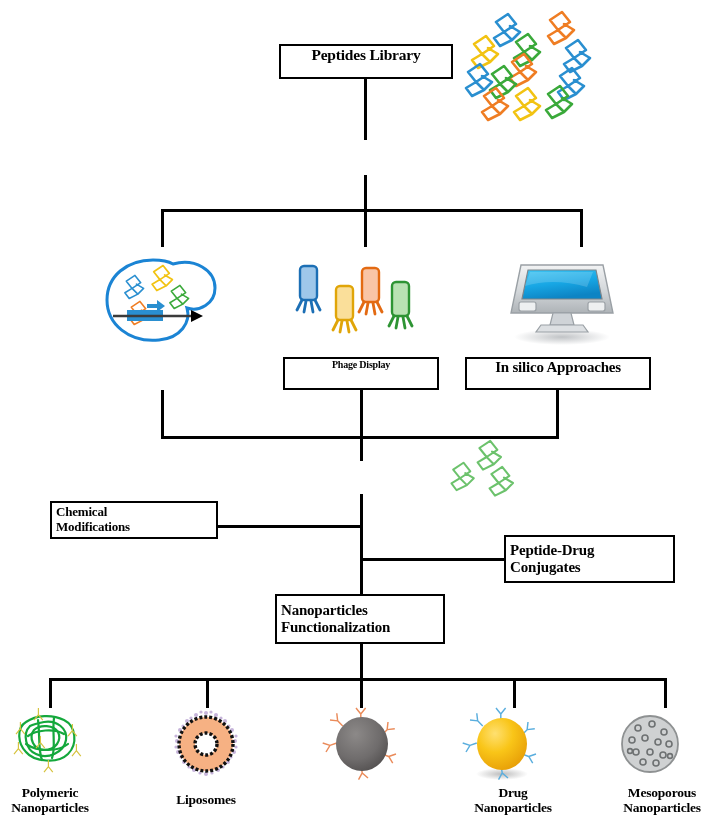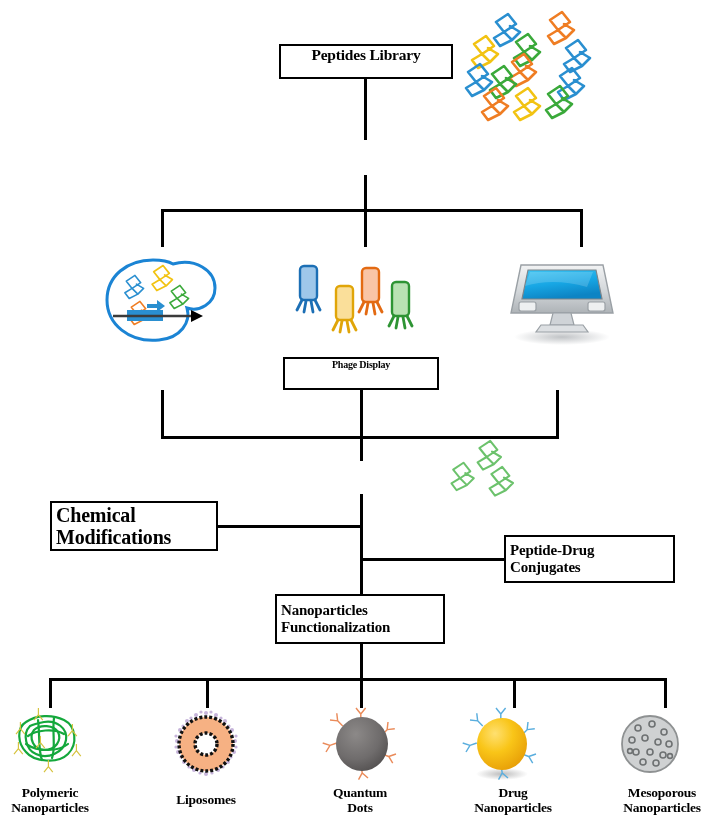--- a/index.html
+++ b/index.html
@@ -180,20 +180,23 @@
       <path d="M50,60 L68,60 L71,72 L47,72 Z" fill="#cfd3d7" stroke="#9aa0a5" stroke-width="1.2"></path>
       <path d="M38,72 L80,72 L85,79 L33,79 Z" fill="#dde0e3" stroke="#9aa0a5" stroke-width="1.2"></path>
     </svg>
   </div>
 
 
   <div class="box" style="left:283px;top:357px;width:156px;height:33px;font-size:10px;">
     <span>Phage Display</span>
   </div>
 
+  <div class="box" style="left:465px;top:357px;width:186px;height:33px;font-size:15px;">
+    <span>In silico Approaches</span>
+  </div>
 
   <div class="ln vln" style="left:161px;top:390px;height:47px;"></div>
   <div class="ln vln" style="left:360px;top:390px;height:47px;"></div>
   <div class="ln vln" style="left:556px;top:390px;height:47px;"></div>
   <div class="ln hln" style="left:161px;top:436px;width:398px;"></div>
   <div class="ln vln" style="left:360px;top:436px;height:25px;"></div>
 
   <div class="icon" style="left:448px;top:443px;">
     <svg width="86" height="62" viewBox="0 0 86 62">
       <g fill="none" stroke="#6cc26c" stroke-width="2.3" stroke-linecap="round" stroke-linejoin="round">
@@ -206,21 +209,21 @@
         <g transform="translate(38,22) scale(0.9)">
           <path d="M6,10 L18,2 L26,12 L14,20 Z M14,20 L4,26 L10,34 L22,28 Z M22,28 L30,20 L20,14"></path>
         </g>
       </g>
     </svg>
   </div>
 
 
   <div class="ln vln" style="left:360px;top:494px;height:100px;"></div>
 
-  <div class="box" style="left:50px;top:501px;width:168px;height:50px;font-size:20px;flex-direction:column;">
+  <div class="box" style="left:50px;top:501px;width:168px;height:38px;font-size:13px;flex-direction:column;">
     <span>Chemical</span>
     <span>Modifications</span>
   </div>
   <div class="ln hln" style="left:218px;top:525px;width:145px;"></div>
 
   <div class="box" style="left:504px;top:535px;width:171px;height:48px;font-size:15px;flex-direction:column;">
     <span>Peptide-Drug</span>
     <span>Conjugates</span>
   </div>
   <div class="ln hln" style="left:360px;top:558px;width:146px;"></div>
@@ -413,24 +416,20 @@
   <div class="cap" style="left:0px;top:785px;width:100px;">
     <div>Polymeric</div>
     <div>Nanoparticles</div>
   </div>
 
   <div class="cap" style="left:156px;top:792px;width:100px;">
     <div>Liposomes</div>
     <div></div>
   </div>
 
-  <div class="cap" style="left:310px;top:785px;width:100px;">
-    <div>Quantum</div>
-    <div>Dots</div>
-  </div>
 
   <div class="cap" style="left:463px;top:785px;width:100px;">
     <div>Drug</div>
     <div>Nanoparticles</div>
   </div>
 
   <div class="cap" style="left:613px;top:785px;width:98px;">
     <div>Mesoporous</div>
     <div>Nanoparticles</div>
   </div>

